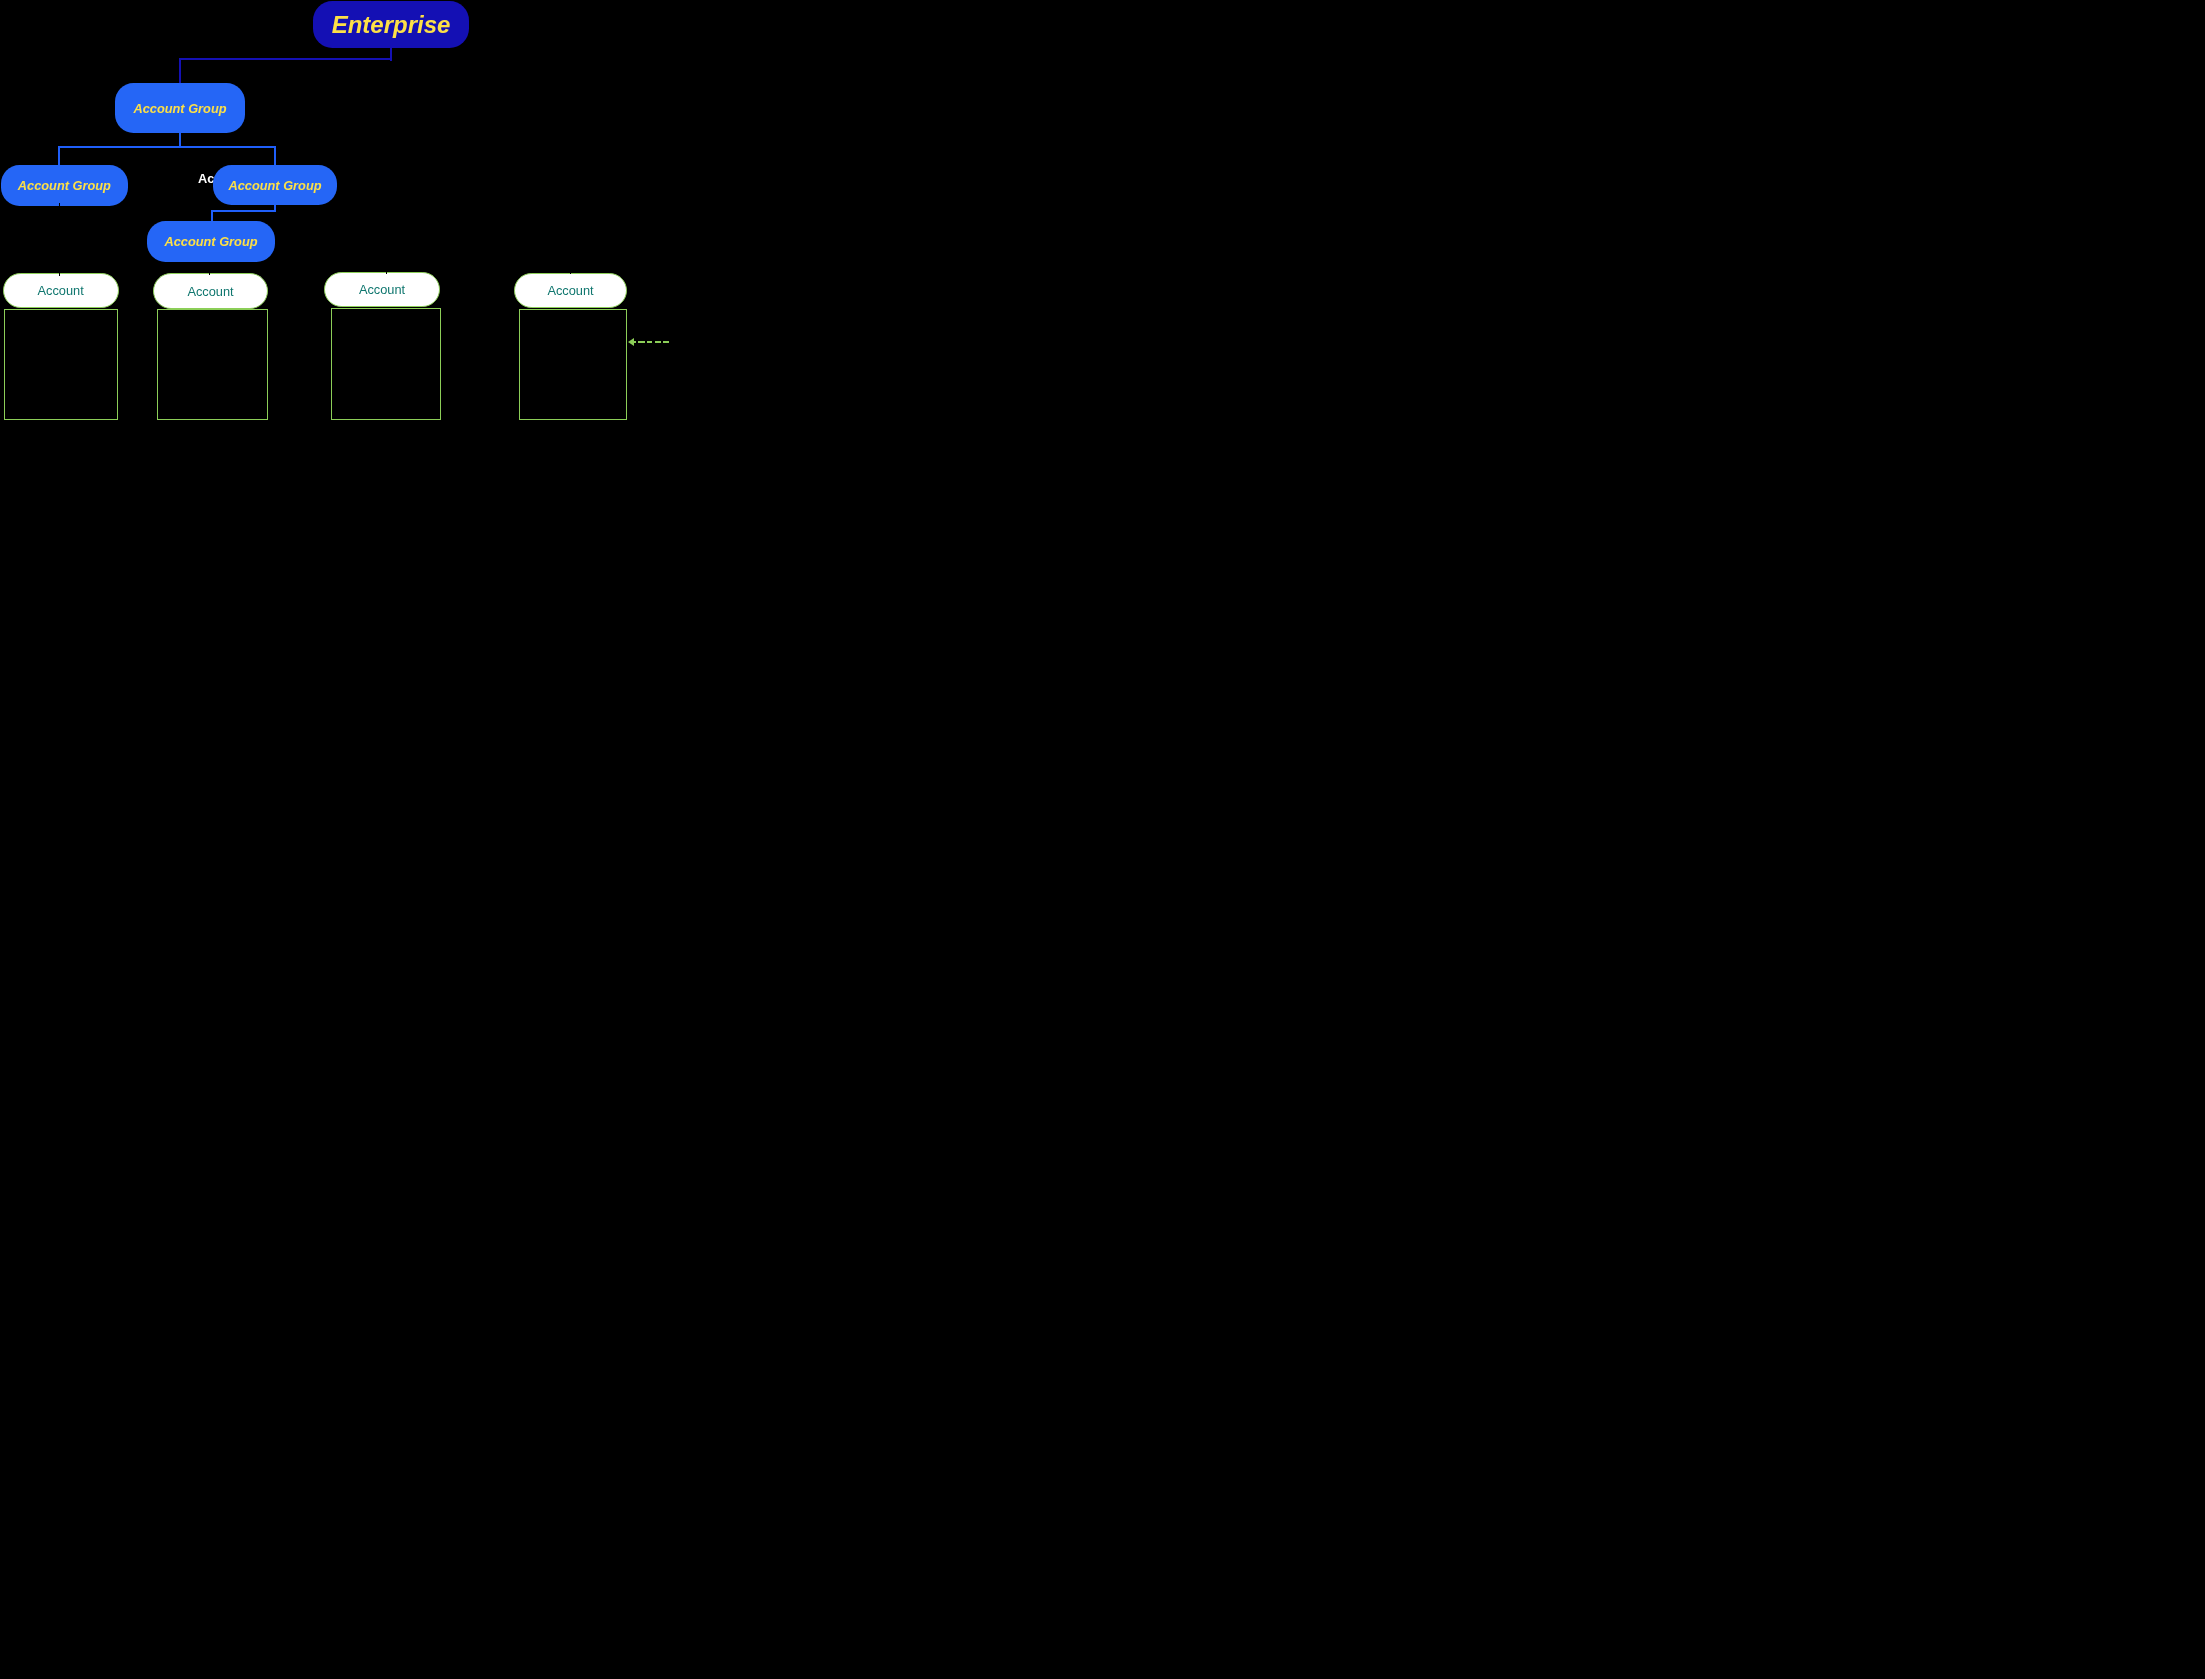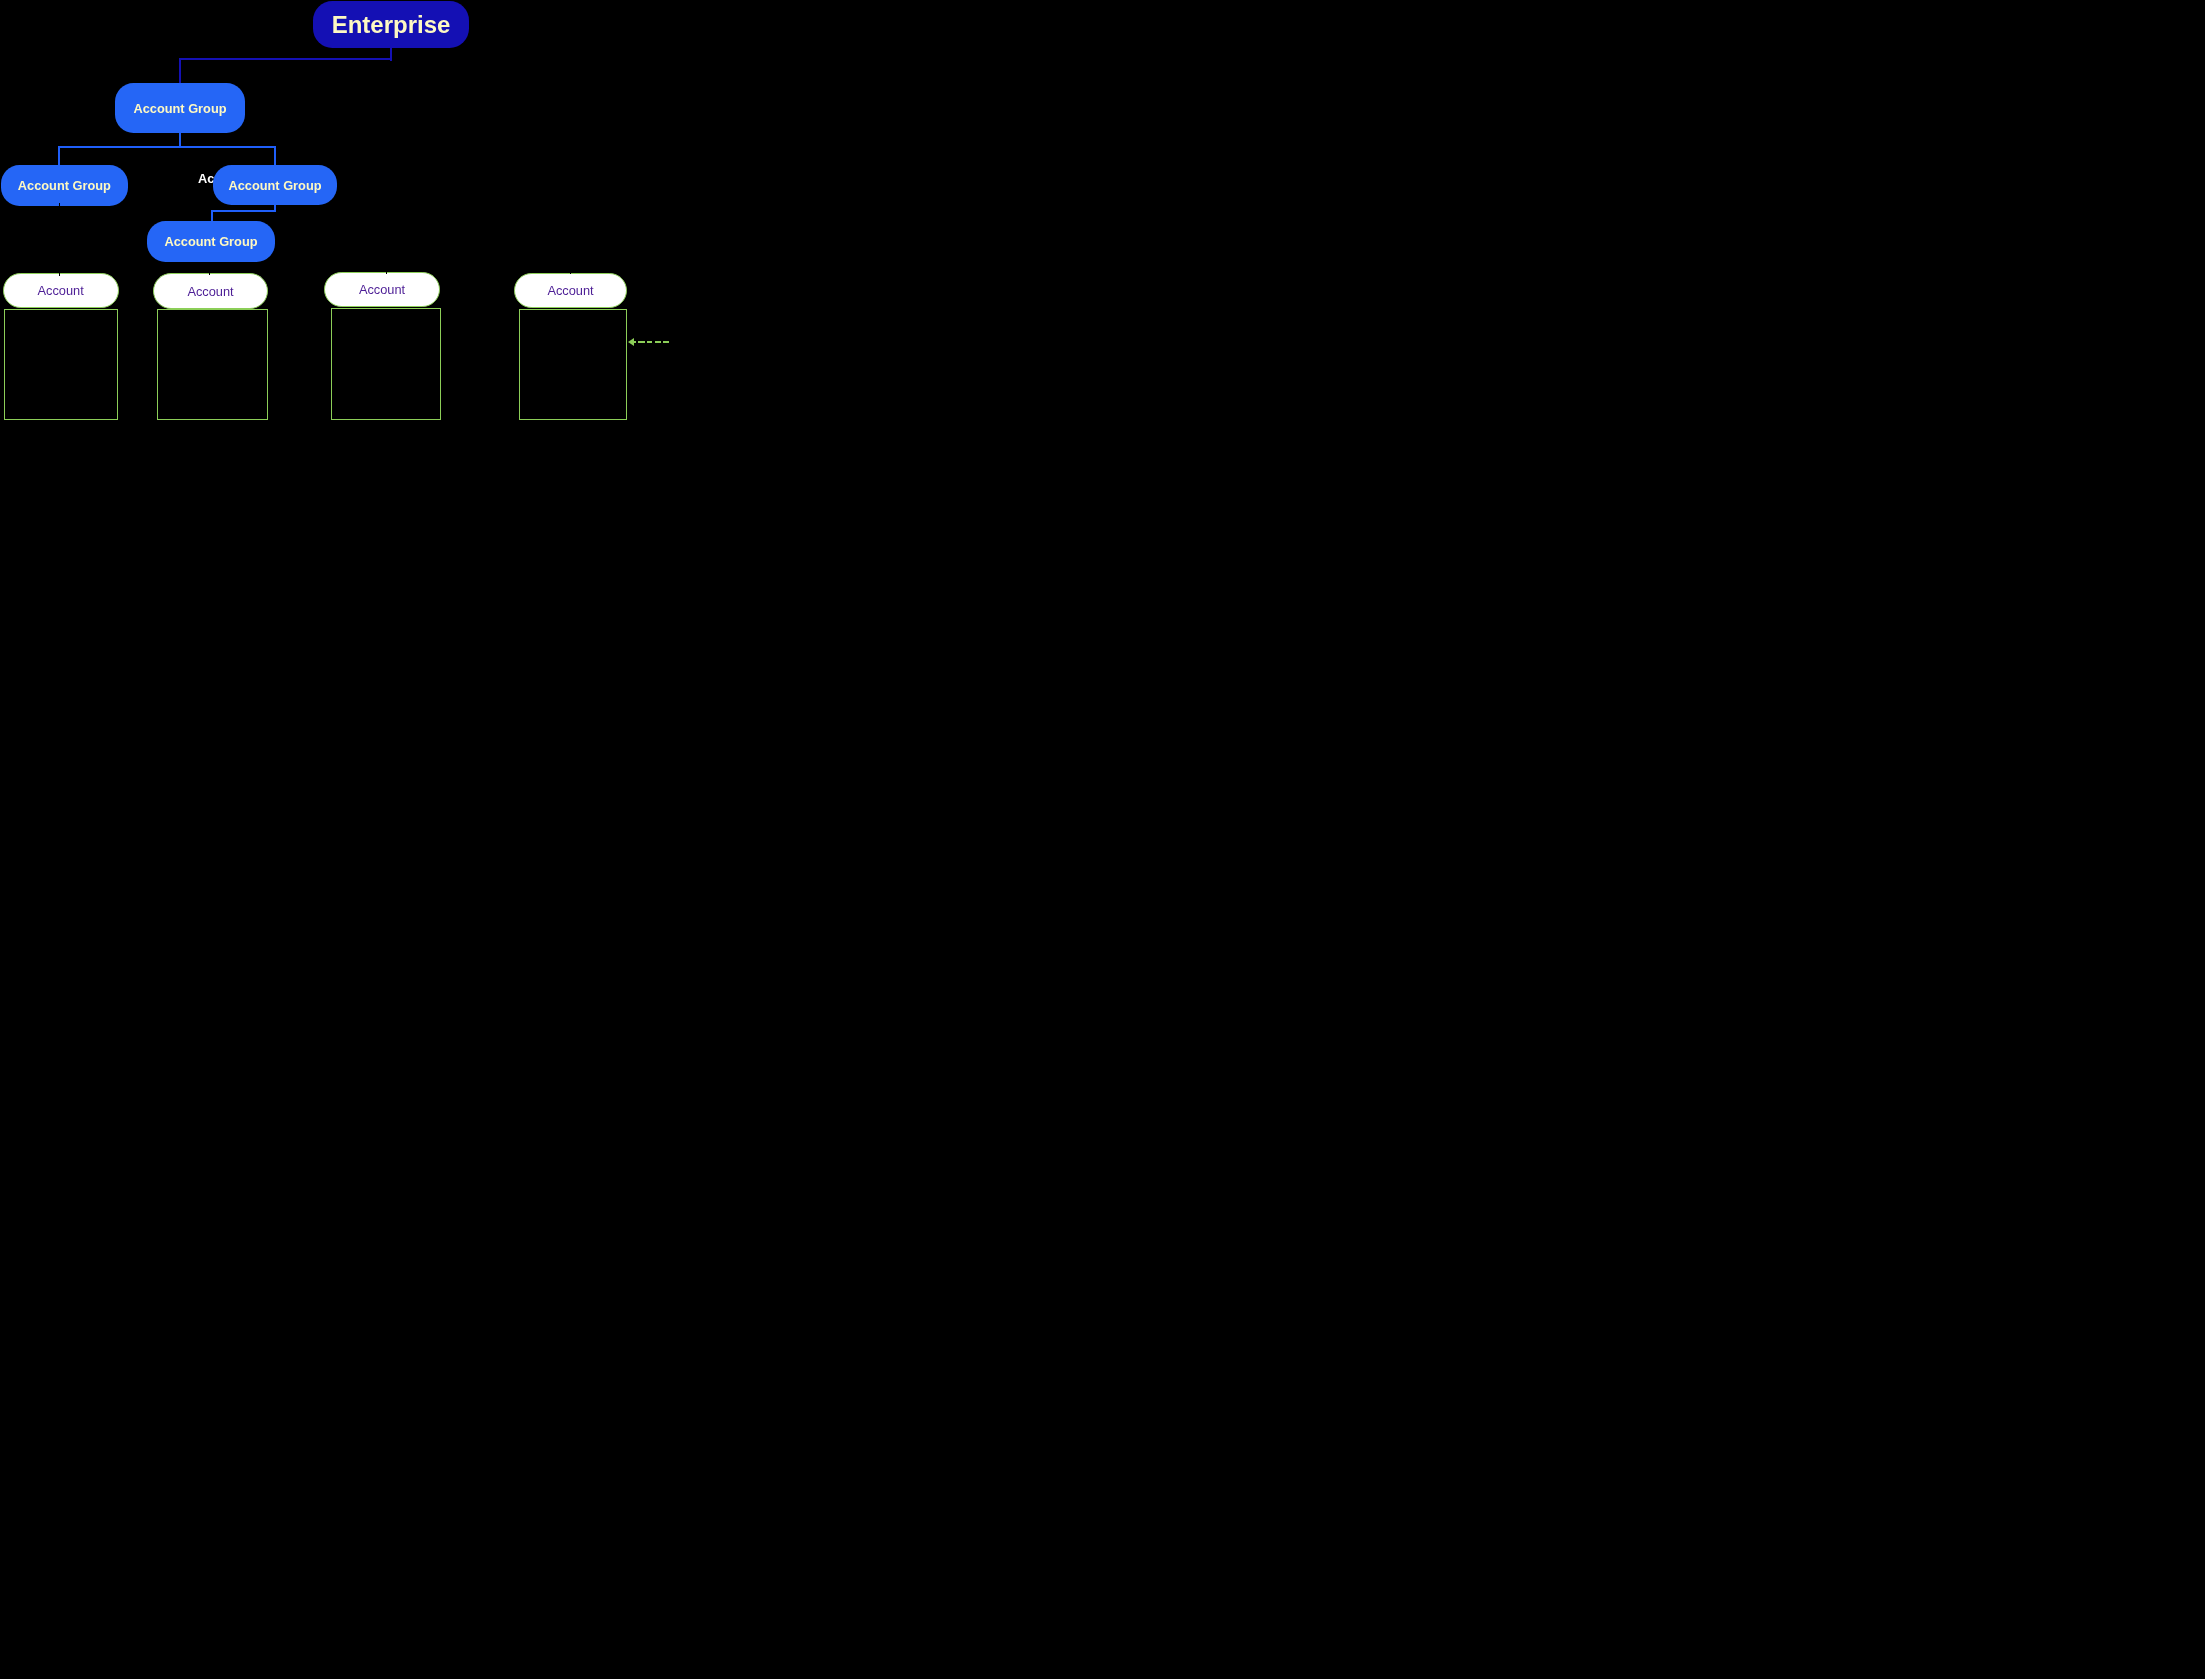--- a/index.html
+++ b/index.html
@@ -12,34 +12,34 @@
   }
   
   .edge{position:absolute;z-index:1;}
   .edge.dark{background:#1410B4;}
   .edge.blue{background:#1F5FFA;}
   .stub{position:absolute;background:#000000;width:1.3px;z-index:6;}
   
   .node{
     position:absolute;z-index:3;
     display:flex;align-items:center;justify-content:center;
-    color:#fef9c3;font-weight:700;text-align:center;
+    color:#fde047;font-weight:700;text-align:center;font-style:italic;
   }
   .node.enterprise{background:#1410B4;border-radius:19.4px;font-size:24px;}
   .node.group{background:#2566F6;border-radius:18.5px;font-size:12.8px;}
   .hidden-label{
     position:absolute;z-index:2;
     color:#FFFFFF;font-weight:700;font-size:12.8px;white-space:nowrap;
   }
   
   .pill{
     position:absolute;z-index:4;
     background:#FFFFFF;border:1.8px solid #8CCE58;border-radius:18.5px;
     display:flex;align-items:center;justify-content:center;
-    color:#4c1d95;font-size:12.8px;font-weight:400;
+    color:#0f766e;font-size:12.8px;font-weight:400;
     box-sizing:border-box;
   }
   
   .rbox{
     position:absolute;z-index:3;
     border:1.8px solid #8CCE58;background:transparent;
     box-sizing:border-box;
   }
   
   .dashed-arrow{

